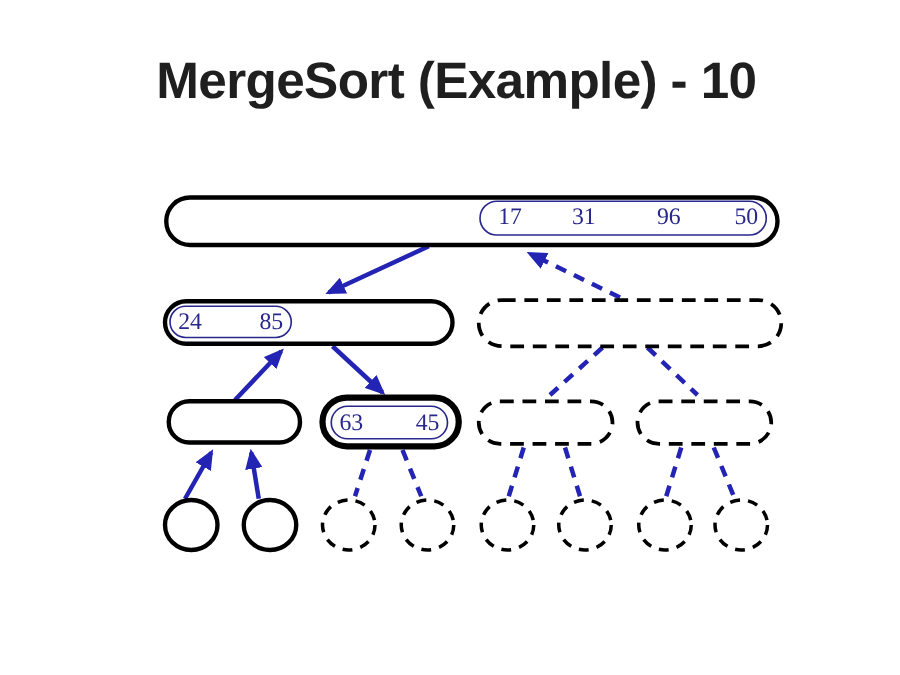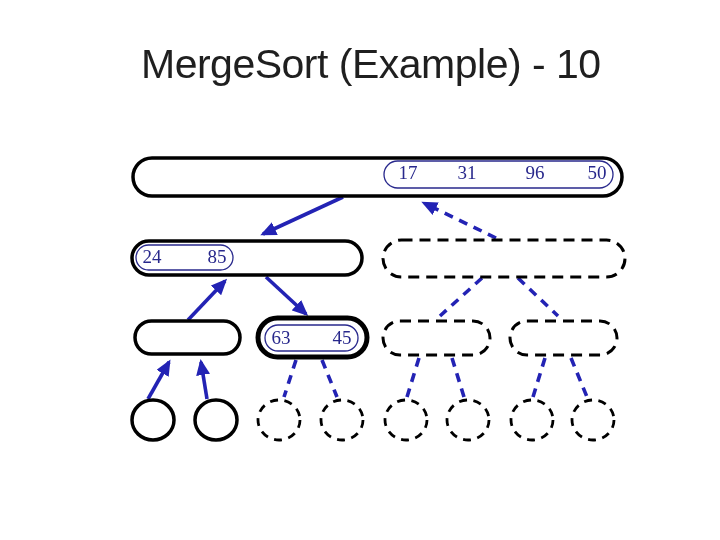--- a/index.html
+++ b/index.html
@@ -6,25 +6,25 @@
   .slide {
     position: relative;
     width: 720px;
     height: 540px;
     background: var(--background, #ffffff);
     overflow: hidden;
     font-family: "Liberation Sans", sans-serif;
   }
   .slide-title {
     position: absolute;
-    left: 141px;
+    left: 125px;
     top: 44px;
     margin: 0;
     font-size: 41px;
-    font-weight: 400;
+    font-weight: 700;
     letter-spacing: -0.5px;
     line-height: 1;
     color: var(--title_color, #1f1f1f);
     white-space: nowrap;
   }
   svg.tree { position: absolute; left: 0; top: 0; }
 
   
   .node-solid   { fill: #ffffff; stroke: var(--ink, #000); stroke-width: 3.5; }
   .node-solid-thick { fill: #ffffff; stroke: var(--ink, #000); stroke-width: 5; }

